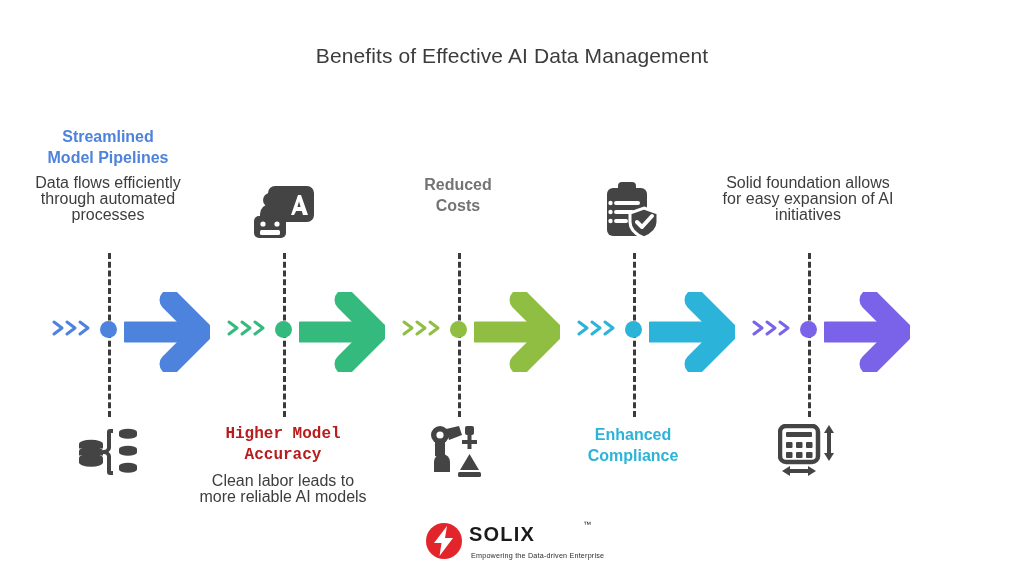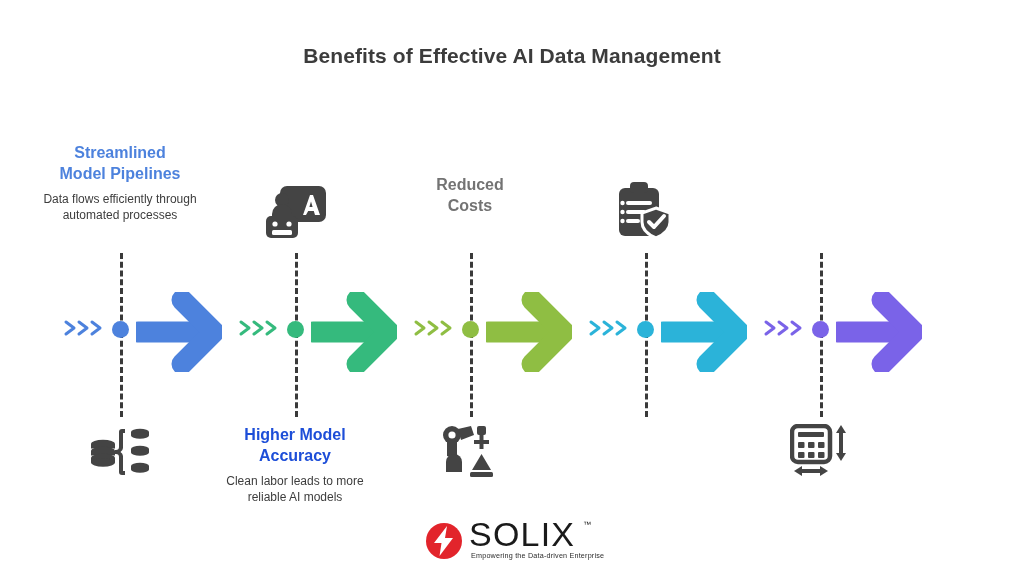--- a/index.html
+++ b/index.html
@@ -15,30 +15,30 @@
     overflow: hidden;
   }
 
   #page-title {
     position: absolute;
     top: 44px;
     left: 0;
     width: 1024px;
     text-align: center;
     font-size: 21px;
-    font-weight: bold;
+    font-weight: normal;
     color: #3c3c3c;
     letter-spacing: 0.1px;
   }
 
   
   .stage {
     position: absolute;
     top: 0;
-    left: 12px;
+    left: 0;
     width: 904px;
     height: 581px;
   }
 
   .step {
     position: absolute;
     top: 0;
     height: 581px;
     width: 176px;
   }
@@ -92,21 +92,21 @@
   .txtblock.above { bottom: 358px; }
   .txtblock.below { top: 424px; }
 
   .heading {
     font-size: 16px;
     font-weight: bold;
     line-height: 21px;
     margin: 0 0 7px 0;
   }
   .body {
-    font-size: 12px;
+    font-size: 16px;
     line-height: 16px;
     color: #3d3d3d;
     margin: 0;
   }
 
   
   .iconwrap {
     position: absolute;
     width: 176px;
     left: -28px;
@@ -125,22 +125,22 @@
   }
   #solix-logo .mark {
     position: absolute;
     left: 0;
     top: 4px;
   }
   #solix-logo .wordmark {
     position: absolute;
     left: 44px;
     top: 0px;
-    font-size: 34px;
-    font-weight: normal;
+    font-size: 20px;
+    font-weight: bold;
     letter-spacing: 1.2px;
     color: #1a1a1a;
     line-height: 32px;
   }
   #solix-logo .tm {
     position: absolute;
     left: 158px;
     top: 2px;
     font-size: 8px;
     color: #1a1a1a;
@@ -233,21 +233,21 @@
     <div class="node" style="background:#35ba7d;"></div>
 
     <div class="bigarrow">
       <svg width="86" height="80" viewBox="0 0 86 80" aria-hidden="true">
         <path d="M2 40 H60" stroke="#35ba7d" stroke-width="21" stroke-linecap="round" fill="none"></path>
         <polyline points="46,8 78,40 46,72" stroke="#35ba7d" stroke-width="21" stroke-linecap="round" stroke-linejoin="round" fill="none"></polyline>
       </svg>
     </div>
 
     <div class="txtblock below">
-      <div class="heading" style="color:#1d4ed8;">
+      <div class="heading" style="color:#b91c1c;font-family:Liberation Mono, monospace;">
         <span>Higher Model</span><br>
         <span>Accuracy</span>
       </div>
       <p class="body">Clean labor leads to more reliable AI models</p>
     </div>
 
     <div class="iconwrap" style="top:186px;">
       <svg width="62" height="52" viewBox="0 0 62 52" aria-hidden="true">
         <rect x="16" y="0" width="46" height="36" rx="7" fill="#444444"></rect>
         <path d="M39 29 L46 9 h3 l7 20 h-5 l-1.2 -4 h-5.6 L42 29 z M45.4 21 h3.2 l-1.6 -5.4 z" fill="#ffffff"></path>
@@ -324,20 +324,24 @@
     <div class="node" style="background:#2bb3d9;"></div>
 
     <div class="bigarrow">
       <svg width="86" height="80" viewBox="0 0 86 80" aria-hidden="true">
         <path d="M2 40 H60" stroke="#2bb3d9" stroke-width="21" stroke-linecap="round" fill="none"></path>
         <polyline points="46,8 78,40 46,72" stroke="#2bb3d9" stroke-width="21" stroke-linecap="round" stroke-linejoin="round" fill="none"></polyline>
       </svg>
     </div>
 
     <div class="txtblock below">
+      <div class="heading" style="color:#2bb3d9;">
+        <span>Enhanced</span><br>
+        <span>Compliance</span>
+      </div>
     </div>
 
     <div class="iconwrap" style="top:182px;">
       <svg width="56" height="56" viewBox="0 0 56 56" aria-hidden="true">
         <g fill="#444444">
           <rect x="2" y="6" width="40" height="48" rx="6"></rect>
           <rect x="13" y="0" width="18" height="11" rx="4"></rect>
         </g>
         <g fill="#ffffff">
           <rect x="9" y="19" width="26" height="4" rx="2"></rect>
@@ -369,20 +373,21 @@
     <div class="node" style="background:#7a63e8;"></div>
 
     <div class="bigarrow">
       <svg width="86" height="80" viewBox="0 0 86 80" aria-hidden="true">
         <path d="M2 40 H60" stroke="#7a63e8" stroke-width="21" stroke-linecap="round" fill="none"></path>
         <polyline points="46,8 78,40 46,72" stroke="#7a63e8" stroke-width="21" stroke-linecap="round" stroke-linejoin="round" fill="none"></polyline>
       </svg>
     </div>
 
     <div class="txtblock above">
+      <p class="body">Solid foundation allows for easy expansion of AI initiatives</p>
     </div>
 
     <div class="iconwrap" style="top:424px;">
       <svg width="60" height="54" viewBox="0 0 60 54" aria-hidden="true">
         <rect x="2" y="2" width="38" height="36" rx="6" fill="none" stroke="#444444" stroke-width="4.5"></rect>
         <g fill="#444444">
           <rect x="8" y="8" width="26" height="5" rx="1"></rect>
           <rect x="8" y="18" width="6.5" height="6" rx="1"></rect>
           <rect x="18" y="18" width="6.5" height="6" rx="1"></rect>
           <rect x="28" y="18" width="6.5" height="6" rx="1"></rect>

